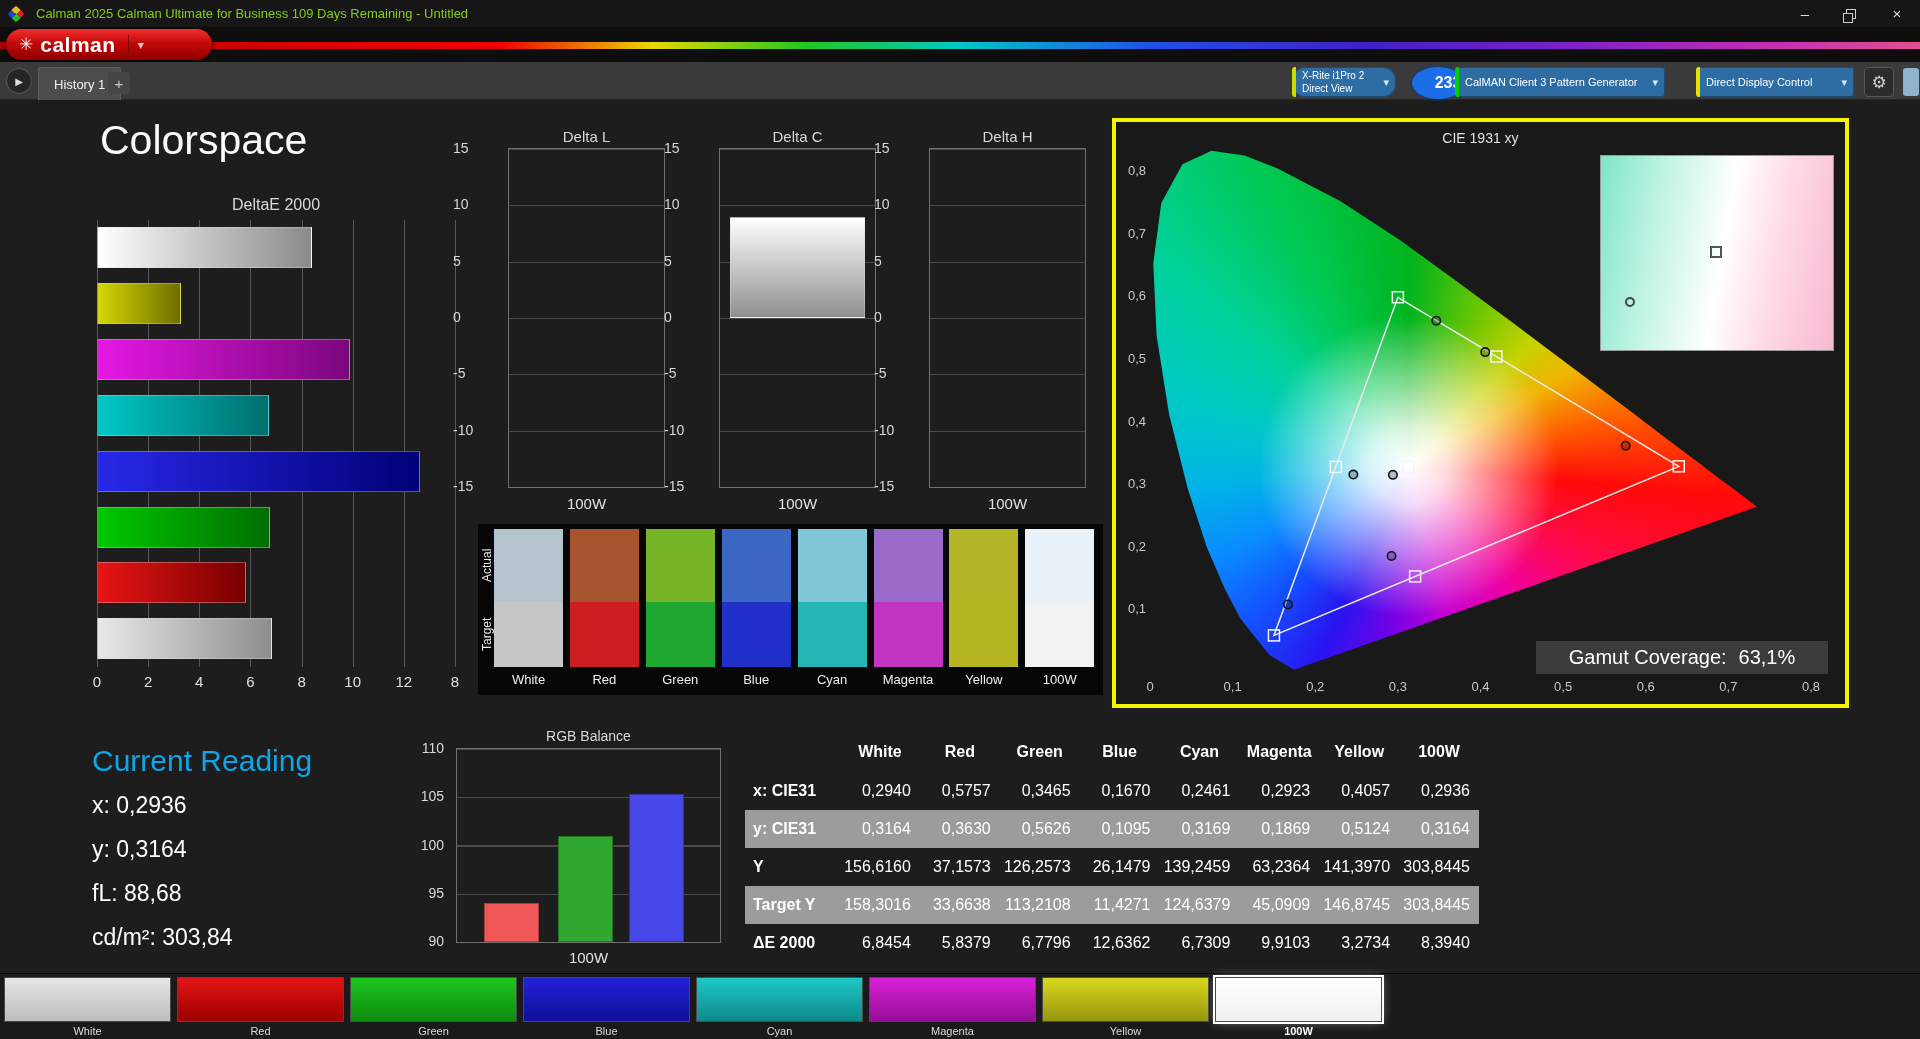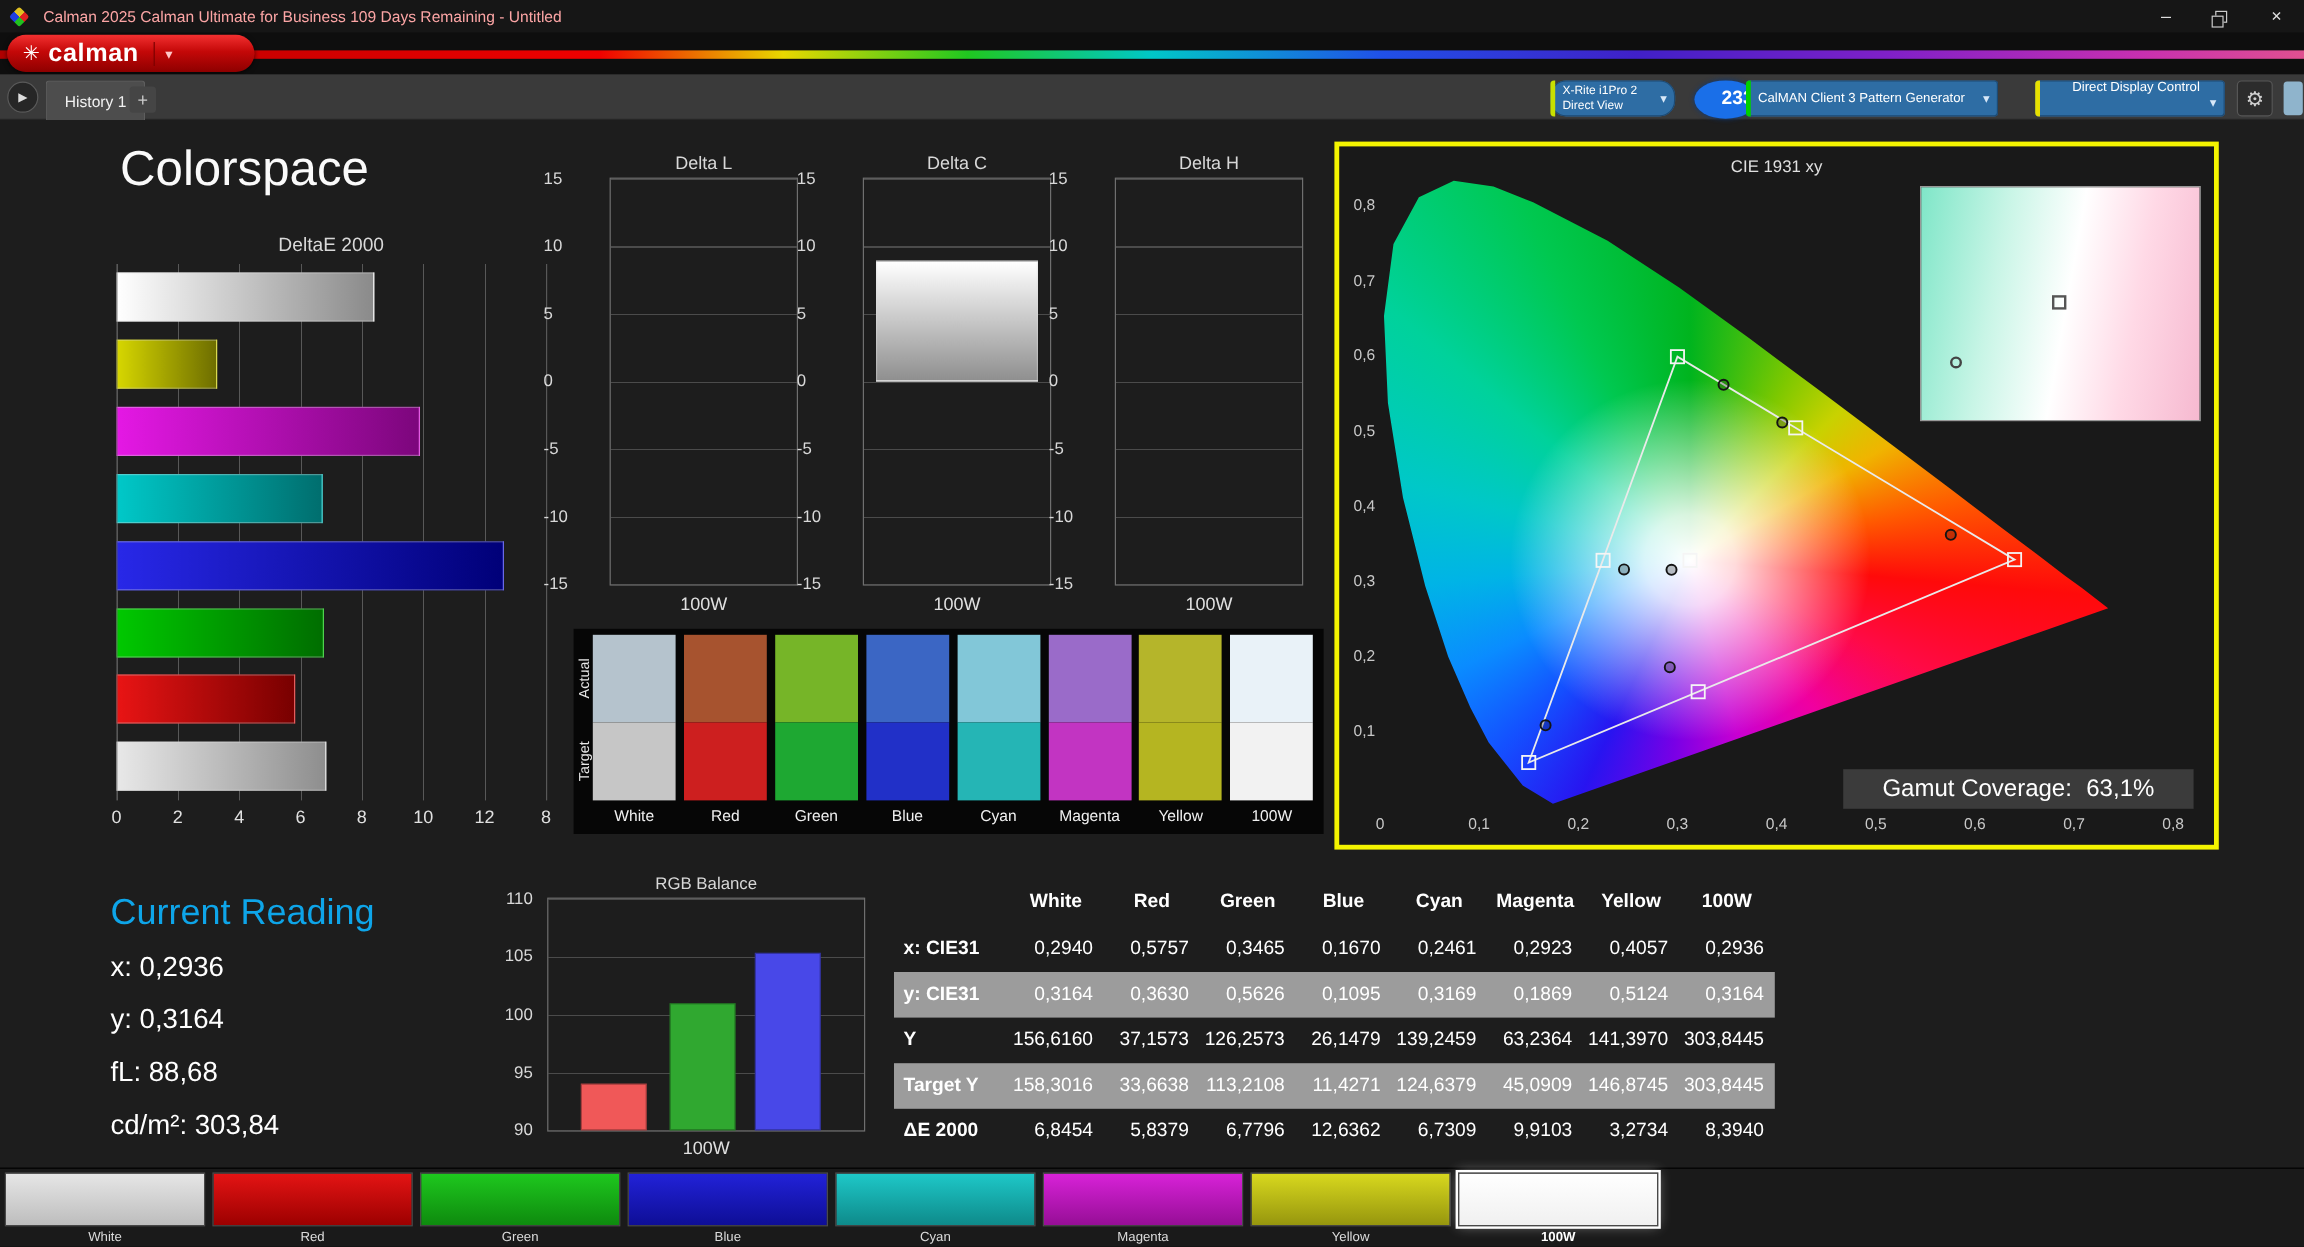--- a/index.html
+++ b/index.html
@@ -3,21 +3,21 @@
 <meta charset="utf-8">
 <style>
   html,body{margin:0;padding:0;background:#000;}
   #app{position:relative;width:1920px;height:1039px;background:#1d1d1d;overflow:hidden;
        font-family:"Liberation Sans",sans-serif;-webkit-font-smoothing:antialiased;}
 
   
   .ttlbar{position:absolute;left:0;top:0;width:1920px;height:27px;background:#161616;display:flex;align-items:center;}
   .appicon{width:12px;height:12px;margin-left:10px;border-radius:2px;transform:rotate(45deg);
            background:conic-gradient(#e02020 0 90deg,#20c020 0 180deg,#2040e0 0 270deg,#e0c020 0);}
-  .ttltext{margin-left:14px;font-size:13px;color:#fca5a5;}
+  .ttltext{margin-left:14px;font-size:13px;color:#84cc16;}
   .winbtns{margin-left:auto;display:flex;height:27px;}
   .winbtn{width:46px;height:27px;display:flex;align-items:center;justify-content:center;color:#ddd;font-size:15px;}
   .restore{position:relative;width:8px;height:8px;border:1px solid #ccc;}
   .restore::before{content:"";position:absolute;left:-4px;top:3px;width:8px;height:8px;border:1px solid #ccc;background:#161616;}
 
   
   .hdr{position:absolute;top:27px;left:0;width:1920px;height:35px;background:#0e0e0e;}
   .rainbow{position:absolute;top:15px;left:0;width:1920px;height:7px;
     background:linear-gradient(90deg,#b00000 0%,#f00000 26%,#e8d800 34%,#20c820 42%,#00c8c8 50%,#2050e8 60%,#4020c8 71%,#8020c8 82%,#c830b0 93%,#e05090 100%);}
   .logo{position:absolute;top:2px;left:6px;width:206px;height:31px;border-radius:16px;display:flex;align-items:center;
@@ -39,21 +39,21 @@
           box-shadow:inset 0 0 0 1px #1d4a73;box-sizing:border-box;}
   .devbox::before{content:"";position:absolute;left:0;top:0;bottom:0;width:4px;border-radius:3px 0 0 3px;}
   .acc-lime::before{background:#c8e000;}
   .acc-green::before{background:#00d000;}
   .acc-yellow::before{background:#e8e000;}
   .devtxt{margin-left:10px;font-size:10px;line-height:1.3;}
   .devtxt1{font-size:11px;margin-left:10px;}
   .devcaret{margin-left:auto;margin-right:7px;font-size:11px;color:#d8e8f8;}
   #meter-box{left:1292px;width:104px;border-radius:13px;}
   #pgen-box{left:1455px;width:210px;}
-  #ddc-box{left:1696px;width:158px;flex-direction:column;}
+  #ddc-box{left:1696px;width:158px;}
   .meterbadge{position:absolute;left:1412px;top:5px;width:32px;height:32px;border-radius:50%;background:#1a6fe8;color:#fff;
               font-size:16px;font-weight:bold;display:flex;align-items:center;justify-content:center;box-shadow:0 0 4px #0a3a80;padding-left:20px;}
   .gearbtn{position:absolute;left:1864px;top:5px;width:30px;height:30px;background:#2c2c2c;border:1px solid #565656;border-radius:4px;
            color:#cfcfcf;font-size:17px;display:flex;align-items:center;justify-content:center;box-sizing:border-box;}
   .edgehandle{position:absolute;left:1903px;top:6px;width:16px;height:28px;background:#8fb4cc;border-radius:3px;}
 
   
   .pagetitle{position:absolute;left:100px;top:120px;font-size:41px;line-height:1;color:#fafafa;}
 
   

